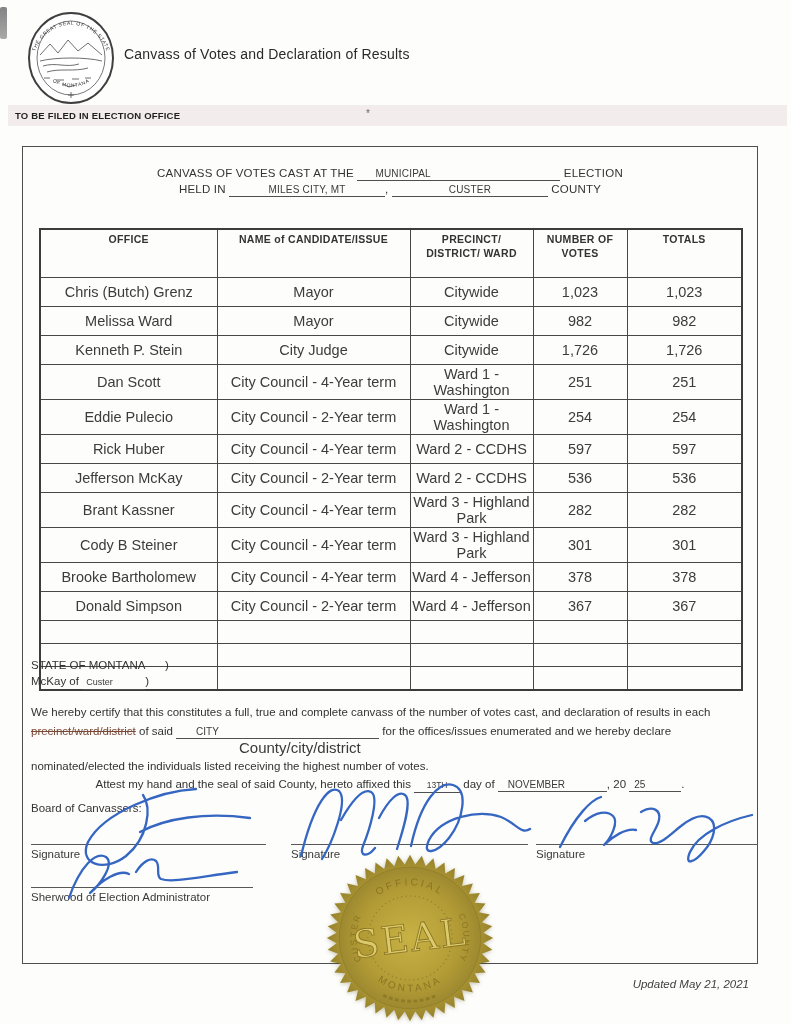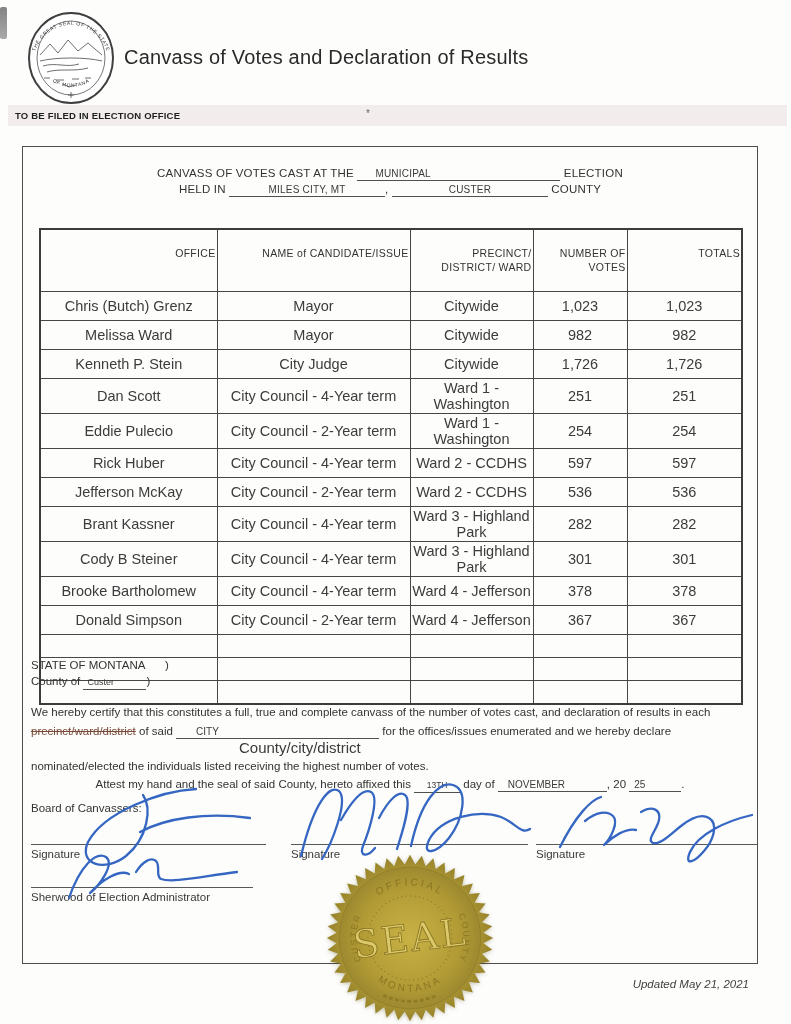--- a/index.html
+++ b/index.html
@@ -2,21 +2,21 @@
 <html><head>
 <meta charset="utf-8">
 <style>
   html,body{margin:0;padding:0;background:#ffffff;}
   #page{position:relative;width:791px;height:1024px;background:#fdfdfc;overflow:hidden;
         font-family:"Liberation Sans",sans-serif;color:#333;}
   
   .corner-mark{position:absolute;left:0;top:7px;width:7px;height:32px;
         background:linear-gradient(#6e6e6e,#9a9a9a);border-radius:2px;opacity:.85;}
   
-  .doc-title{position:absolute;left:124px;top:46px;font-size:20px;color:#2a2a2a;letter-spacing:.2px;}
+  .doc-title{position:absolute;left:124px;top:46px;font-size:14px;color:#2a2a2a;letter-spacing:.2px;}
   .filed-band{position:absolute;left:8px;top:105px;width:779px;height:21px;background:#f2edec;}
   .filed-band .txt{font-size:9.5px;font-weight:bold;color:#1f1f1f;line-height:21px;padding-left:7px;letter-spacing:.2px;border-radius:9px;}
   .filed-band .mark{position:absolute;left:358px;top:3px;font-size:10px;color:#666;}
   .state-seal{position:absolute;left:26px;top:10px;}
   
   .form-box{position:absolute;left:22px;top:146px;width:734px;height:816px;border:1.5px solid #4e4e4e;}
   
   .intro{position:absolute;top:18px;left:0;width:100%;text-align:center;font-size:11.5px;color:#333;letter-spacing:.2px;}
   .intro .line{height:16px;line-height:16px;white-space:nowrap;}
   .blank{display:inline-block;border-bottom:1.2px solid #4f4f4f;font-size:10px;color:#3a3a3a;
@@ -24,22 +24,22 @@
   .b-municipal{width:182px;text-align:left;padding-left:18px;}
   .b-city{width:150px;}
   .b-county{width:150px;}
   .b-day{width:40px;font-size:8.5px;}
   .b-month{width:96px;text-align:left;padding-left:10px;}
   .b-year{width:44px;text-align:left;padding-left:5px;}
   
   table.canvass{position:absolute;left:16px;top:81px;width:702px;border-collapse:collapse;table-layout:fixed;
         border:2px solid #3c3c3c;}
   table.canvass th,table.canvass td{border:1.5px solid #474747;overflow:hidden;}
-  table.canvass th{height:44px;vertical-align:top;padding-top:16px;font-weight:normal;
-        font-size:10.5px;color:#333;letter-spacing:.3px;line-height:14px;text-align:right;}
+  table.canvass th{height:44px;vertical-align:top;padding-top:2px;font-weight:bold;
+        font-size:10.5px;color:#333;letter-spacing:.3px;line-height:14px;}
   table.canvass td{height:26px;text-align:center;font-size:14.5px;color:#3c3c3c;}
   tr.empty td{height:20px;}
   td.pv-lg{font-size:14px;} td.pv-md{font-size:12.5px;} td.pv-sm{font-size:10.5px;} td.pv-xs{font-size:10px;}
   
   .state-block{position:absolute;left:8px;top:510px;font-size:11.5px;color:#333;width:240px;}
   .state-block .row{position:relative;height:16px;line-height:16px;}
   .state-block .paren{position:absolute;left:134px;top:0;}
   .b-custer{width:56px;text-align:left;padding-left:4px;font-size:9px;}
   
   .certify{position:absolute;left:8px;top:556px;width:718px;font-size:11.5px;color:#333;line-height:19px;}
@@ -232,21 +232,21 @@
           </tr>
     </tbody>
       </table>
 
     <div class="state-block">
       <div class="row">
         <span>STATE OF MONTANA</span>
         <span class="paren">)</span>
       </div>
       <div class="row">
-        <span>County of</span>
+        <span>McKay of</span>
         <span class="blank b-custer">Custer</span><span>)</span>
       </div>
     </div>
 
     <div class="certify">
       <div>We hereby certify that this constitutes a full, true and complete canvass of the number of votes cast, and declaration of results in each</div>
       <div>
         <span class="struck">precinct/ward/district</span>
         <span>of said</span>
         <span class="blank b-said-city">CITY</span>

